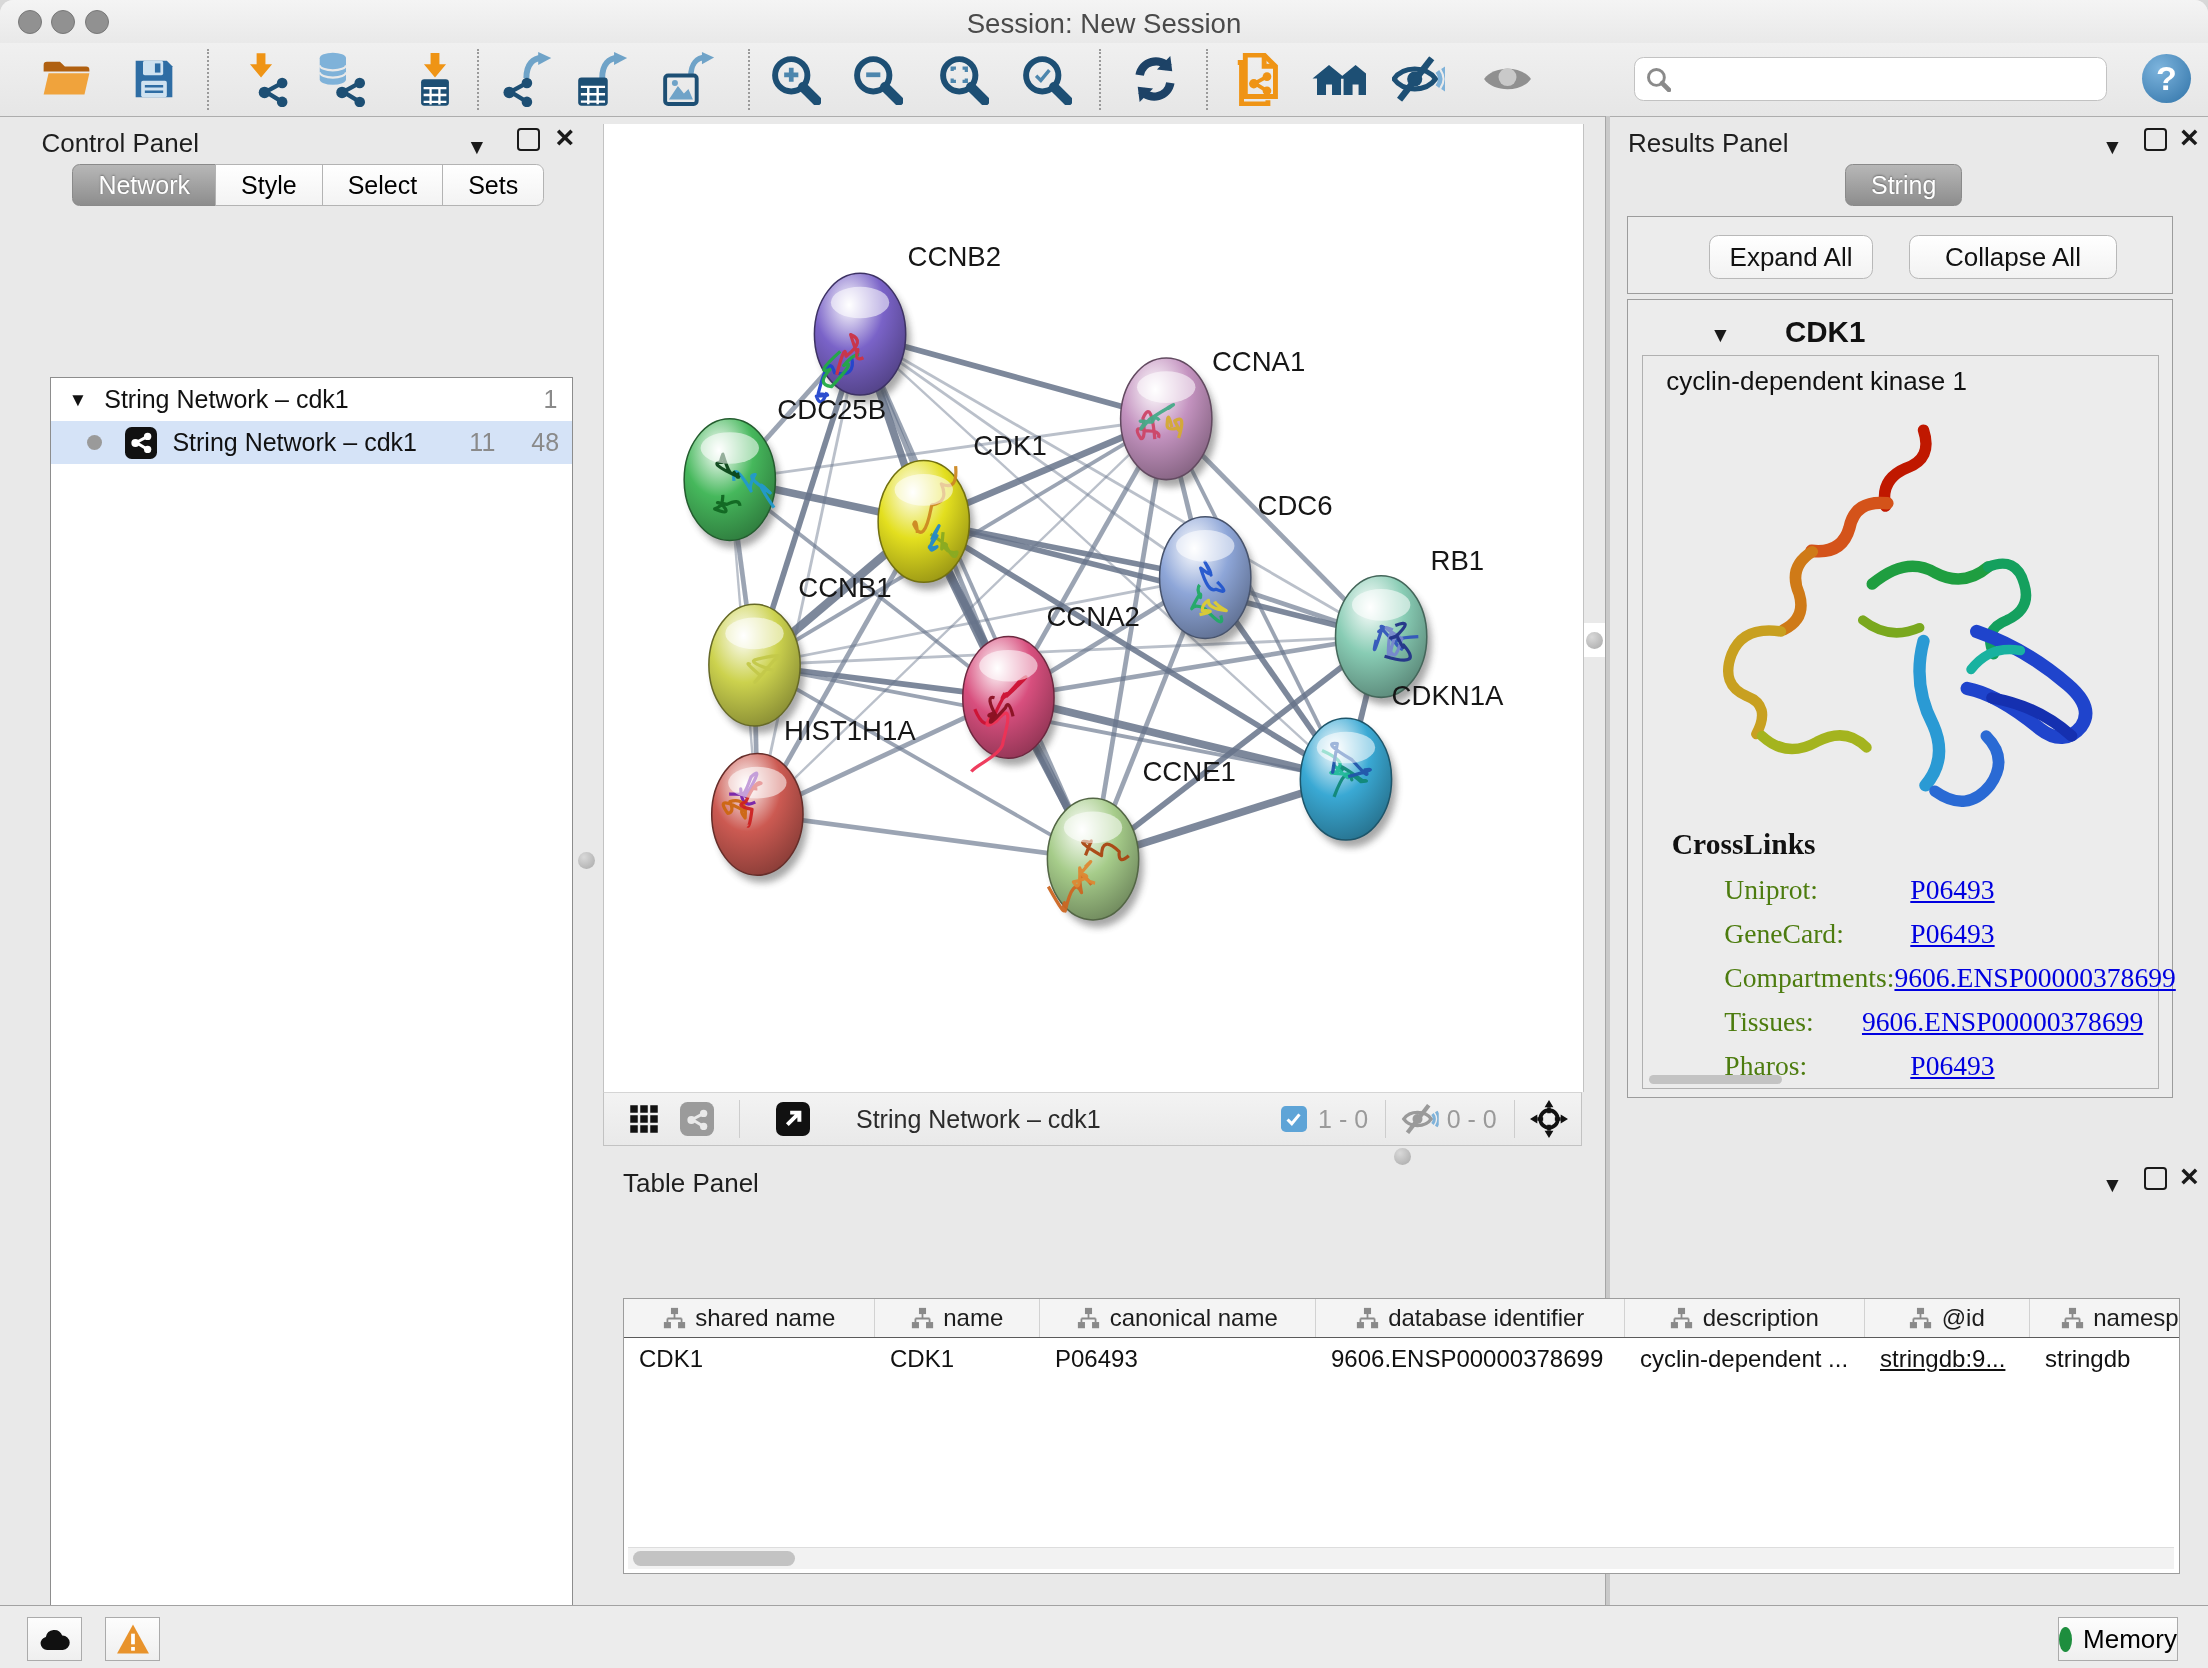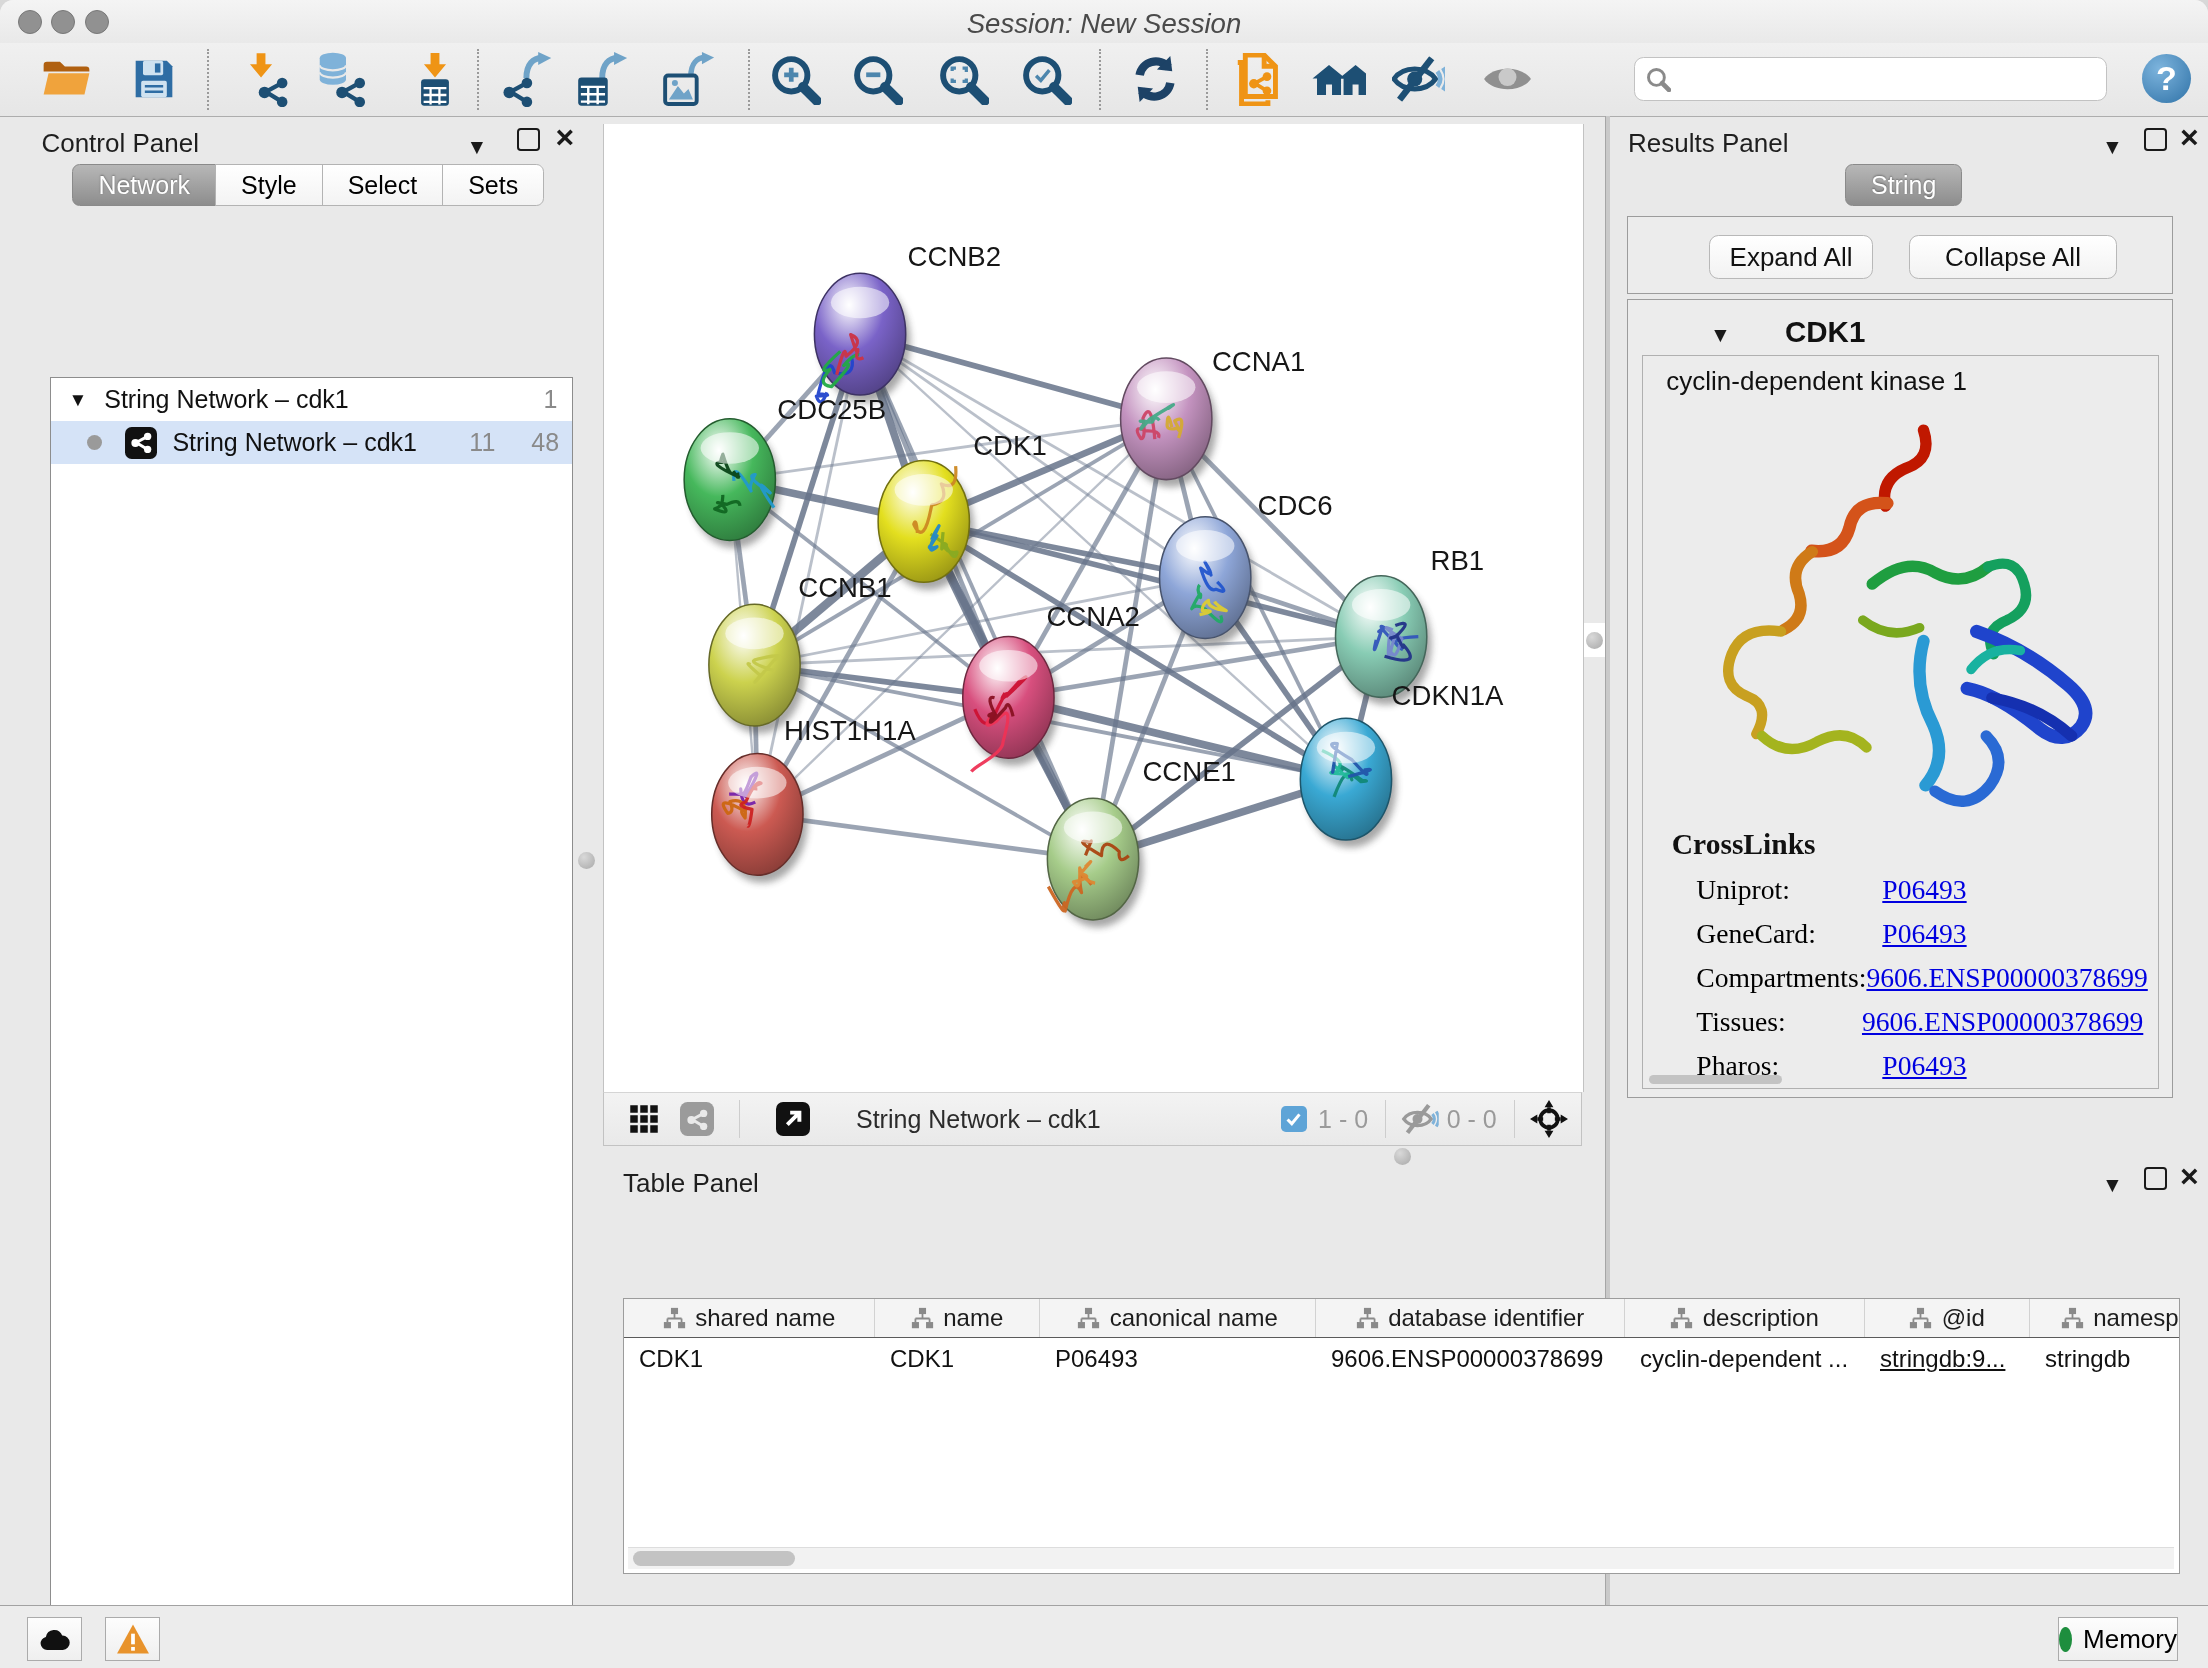--- a/index.html
+++ b/index.html
@@ -2,21 +2,21 @@
 <html style="font-size:15px"><head>
 <meta charset="utf-8">
 <style>
   html,body{margin:0;padding:0;}
   body{width:2208px;height:1668px;background:#d8d8d8;font-family:"Liberation Sans",sans-serif;-webkit-font-smoothing:antialiased;position:relative;overflow:hidden;}
   .abs{position:absolute;}
   .window{left:0;top:0;width:2208px;height:1668px;background:#e9e9e9;border-radius:13.3px 13.3px 0 0;overflow:hidden;}
   
   .titlebar{left:0;top:0;width:2208px;height:43px;background:linear-gradient(#f4f4f4,#e9e9e9);}
   .tl{width:22px;height:22px;border-radius:50%;background:#919191;border:1px solid #787878;top:9.5px;}
-  .title{width:100%;text-align:center;top:7.6px;font-size:27.6px;color:#4a4a4a;font-style:italic;}
+  .title{width:100%;text-align:center;top:7.6px;font-size:27.6px;color:#4a4a4a;}
   .toolbar{left:0;top:43px;width:2208px;height:73px;background:linear-gradient(#f0f0f0,#e6e6e6);border-bottom:1.9px solid #adadad;}
   .tbi{width:55px;height:55px;top:8.6px;display:flex;align-items:center;justify-content:center;}
   .tsep{top:5.7px;width:0;height:61px;border-left:2.9px dotted #9a9a9a;}
   .search{left:1634px;top:14.3px;width:473px;height:44px;background:#fff;border:1.9px solid #c2c2c2;border-radius:9.5px;display:flex;align-items:center;padding-left:11.4px;box-sizing:border-box;}
   .search input{border:none;outline:none;font-size:25px;width:399px;background:transparent;margin-left:9.5px;}
   .help{left:2142px;top:11.4px;width:49px;height:49px;border-radius:50%;background:radial-gradient(circle at 35% 30%,#7db4dd,#2f72a7);color:#fff;font-size:34px;font-weight:bold;display:flex;align-items:center;justify-content:center;}
   
   .ptitle{font-size:26px;color:#1e1e1e;}
   .floatbox{width:19px;height:19px;border:2.9px solid #1a1a1a;border-radius:3.8px;}
   .xgly{font-size:32px;font-weight:900;color:#1a1a1a;line-height:19px;}
@@ -38,21 +38,21 @@
   .netbar{left:603px;top:1092px;width:979px;height:54px;background:linear-gradient(#f3f3f3,#e9e9e9);border:1px solid #c2c2c2;border-top:1px solid #d5d5d5;box-sizing:border-box;display:flex;align-items:center;}
   .nsep{width:0;height:38px;border-left:1.9px solid #cdcdcd;}
   .netname{font-size:25px;color:#2b2b2b;}
   .cntgray{font-size:25px;color:#9a9a9a;}
   .chk{width:26px;height:26px;border-radius:4.8px;background:#5ea4d7;display:flex;align-items:center;justify-content:center;}
   
   .rsplit{left:1605px;top:116px;width:3.8px;height:1552px;background:#c9c9c9;border-left:1px solid #a6a6a6;}
   .rbox{border:1.9px solid #9c9c9c;background:#ececec;}
   .crosslinks{font-family:"Liberation Serif",serif;}
   .cl-row{display:flex;height:44px;align-items:center;font-size:27.6px;}
-  .cl-label{width:186px;color:#000000;}
+  .cl-label{width:186px;color:#4d7c0f;margin-left:28px;}
   .cl-link{color:#0000e0;text-decoration:underline;}
   
   .tp-toolbox{left:623px;top:1215px;width:1557px;height:71px;background:#e3e3e3;border-radius:9.5px;display:flex;align-items:center;}
   .tablebox{left:623px;top:1298px;width:1557px;height:276px;background:#fff;border:1.9px solid #9c9c9c;box-sizing:border-box;overflow:hidden;}
   .thead{display:flex;height:38px;background:#f4f4f4;border-bottom:1.9px solid #5a5a5a;}
   .th{display:flex;align-items:center;justify-content:center;gap:9.5px;font-size:24px;color:#1c1c1c;border-right:1px solid #d2d2d2;box-sizing:border-box;flex:none;overflow:hidden;white-space:nowrap;}
   .trowd{display:flex;height:40px;}
   .td{font-size:24px;color:#111;padding:6.7px 0 0 15px;box-sizing:border-box;flex:none;overflow:hidden;white-space:nowrap;}
   .hscroll{left:3.8px;bottom:3.8px;width:1546px;height:21px;background:#f2f2f2;border-top:1px solid #ddd;position:absolute;}
   .hthumb{left:5.7px;top:2.9px;width:162px;height:15px;border-radius:7.6px;background:#c3c3c3;position:absolute;}

